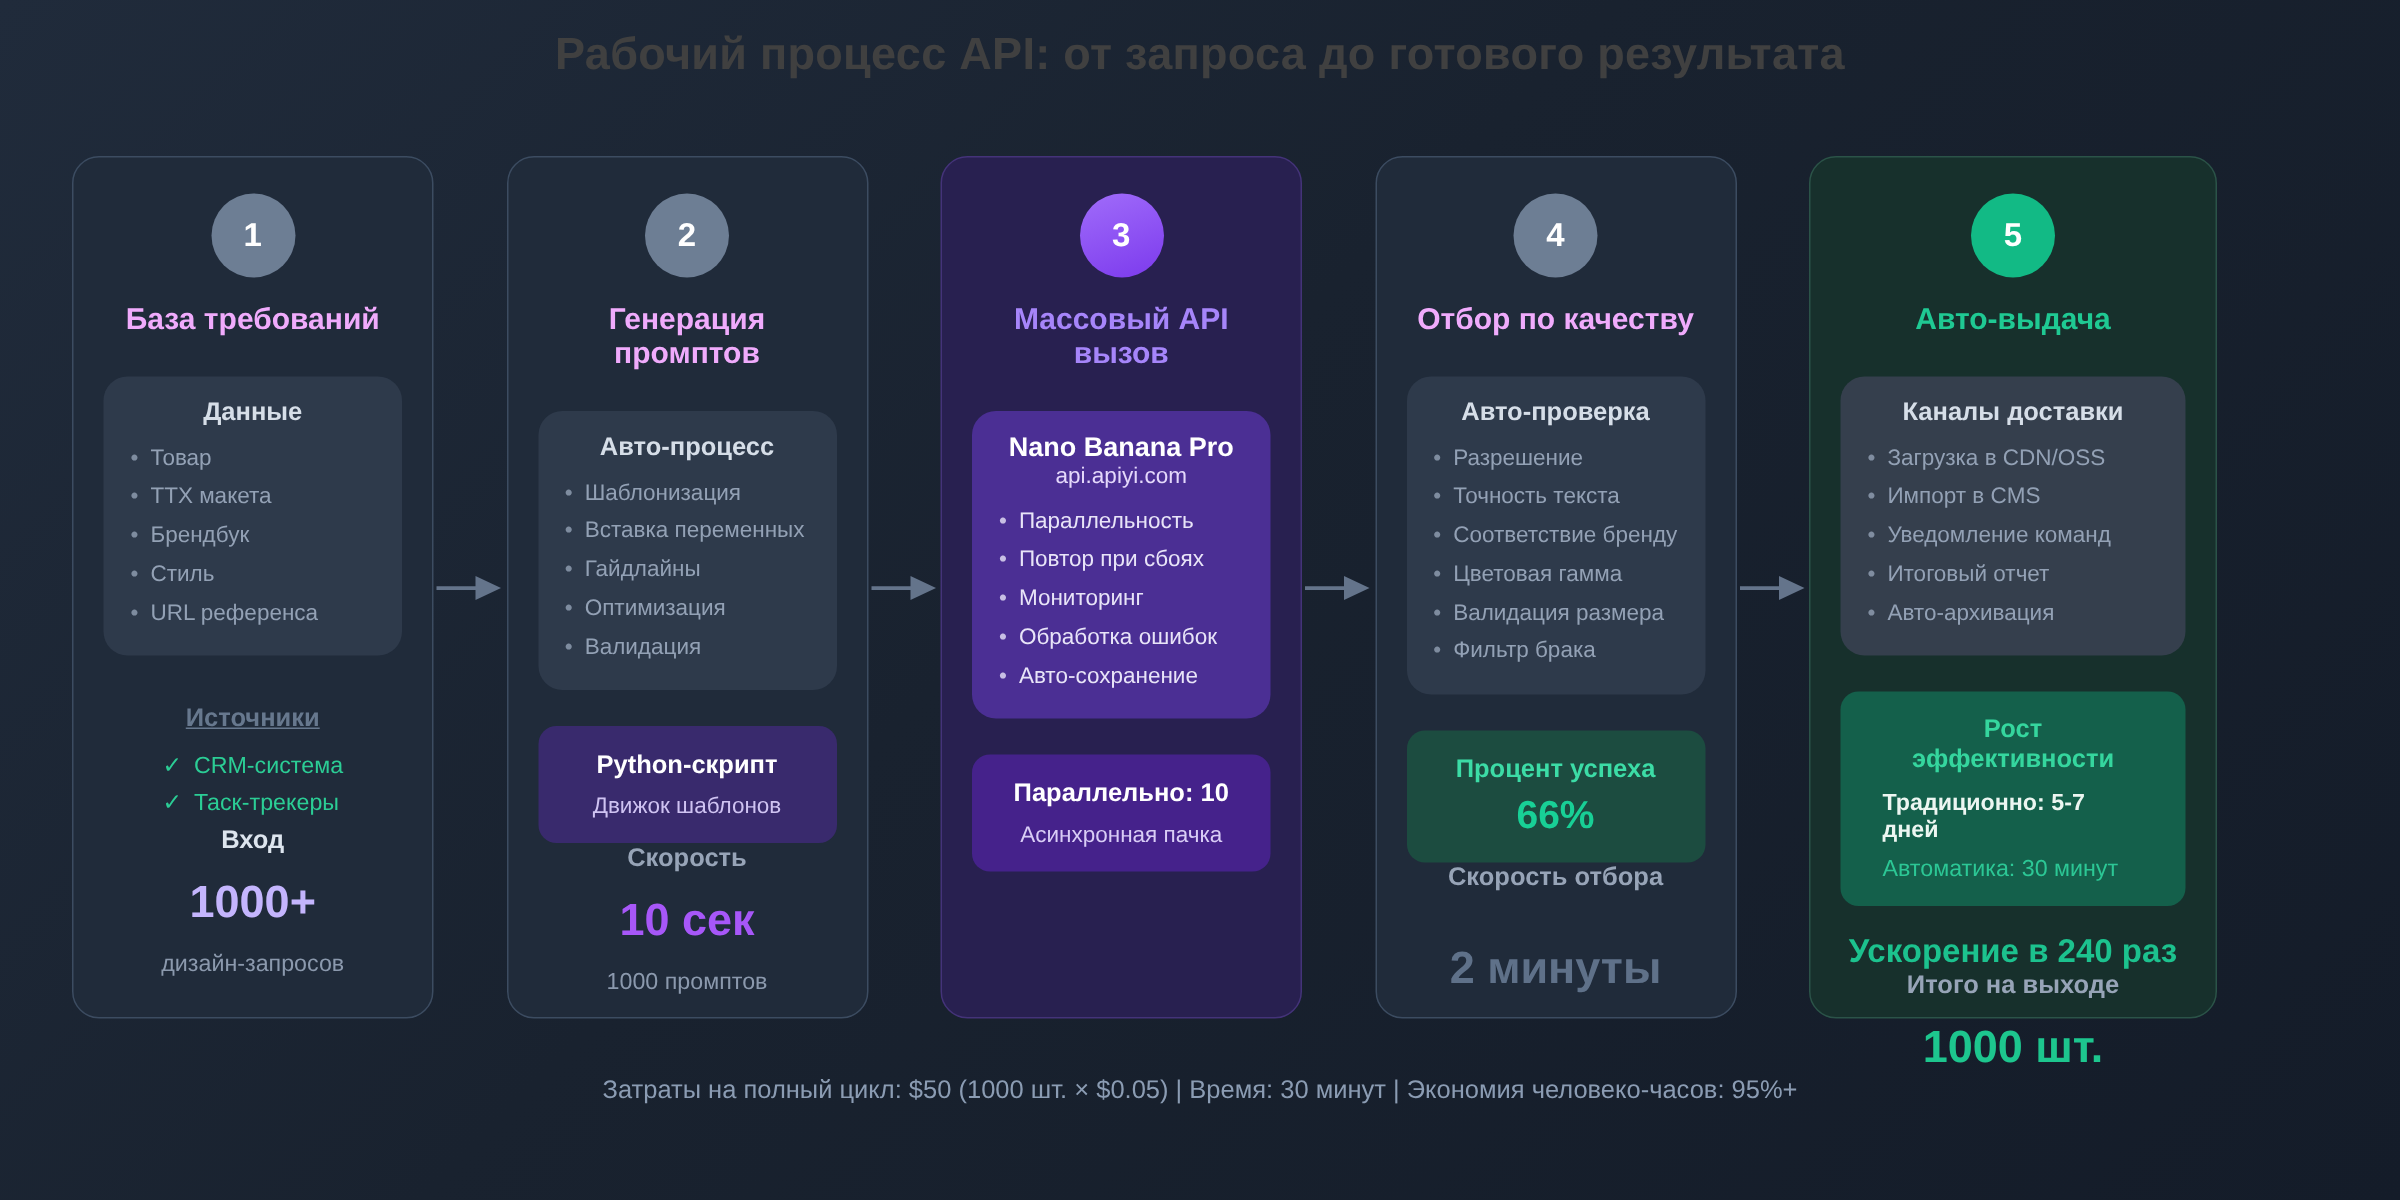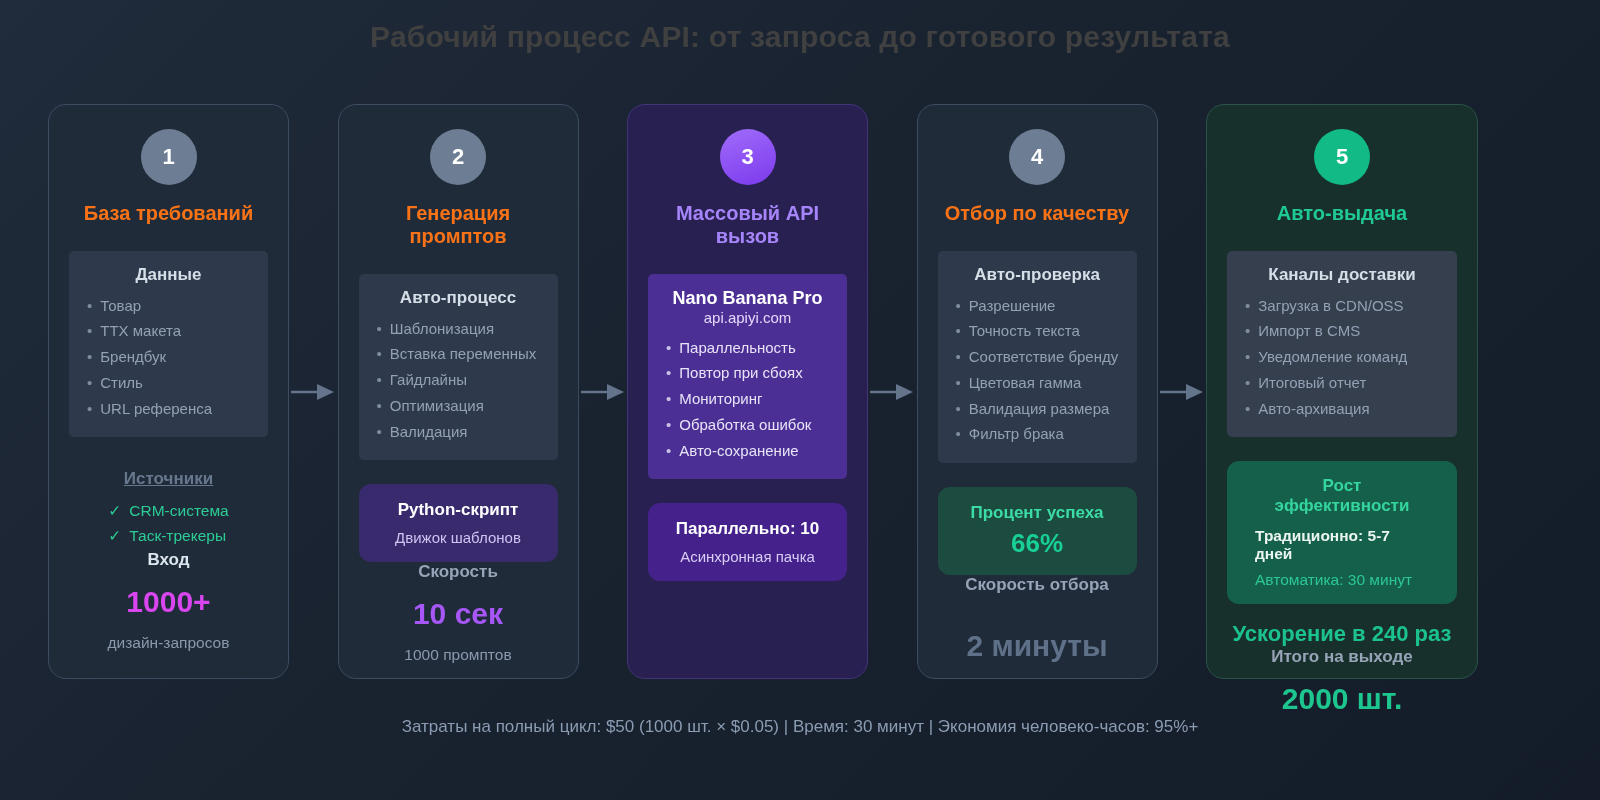--- a/index.html
+++ b/index.html
@@ -25,26 +25,26 @@
   .card.green  { background:#17302c; border-color:#2b5348; }
 
   .circle {
     width:56px; height:56px; border-radius:50%; flex:none;
     display:flex; align-items:center; justify-content:center;
     font-size:22px; font-weight:bold; color:#ffffff; background:#6d7e94;
   }
   .circle.purple { background:linear-gradient(160deg,#a06cfa,#7c3aed); }
   .circle.green  { background:#12ba85; }
 
-  .card-title { margin:17px 0 0; font-size:20px; font-weight:bold; color:#f97316; text-align:center; }
+  .card-title { margin:17px 0 0; font-size:20px; font-weight:bold; color:#f0abfc; text-align:center; }
   .card.purple .card-title { color:#a685fa; }
   .card.green  .card-title { color:#1fc993; }
 
   .box {
-    width:100%; border-radius:5px; padding:14px 13px 15px;
+    width:100%; border-radius:16px; padding:14px 13px 15px;
     margin-top:26px; background:#2e3a4b;
   }
   .card.green .box.gray { background:#353f4d; }
   .box-title { text-align:center; font-size:17px; font-weight:600; color:#d6dee8; margin-bottom:8px; }
   .card.purple .box { background:#4b2f94; }
   .card.purple .box-title { color:#ffffff; font-size:18px; font-weight:bold; margin-bottom:0; }
   .box-subtitle { text-align:center; font-size:15px; color:#e4d8fb; margin-bottom:9px; }
 
   .list { display:flex; flex-direction:column; }
   .list-item { display:flex; gap:8px; font-size:15px; color:#93a1b5; padding:3.5px 0 3.5px 5px; line-height:1.25; }
@@ -70,21 +70,21 @@
   .card-5 .hl-title { color:#35d69e; text-align:center; }
   .hl-line1 { font-size:15.5px; font-weight:600; color:#ecf6f1; margin-top:11px; }
   .hl-line2 { font-size:15.5px; color:#2cc795; margin-top:8px; }
 
   .accel { margin-top:17px; font-size:22px; font-weight:bold; color:#1cc28e; text-align:right; }
 
   .metric { margin-top:auto; text-align:center; }
   .metric-label { font-size:17px; font-weight:bold; color:#97a4b7; }
   .card-1 .metric-label { color:#dde5ee; }
   .card-3 .metric-label { color:#9aa2c4; }
-  .metric-value { font-size:30px; font-weight:bold; margin-top:15px; color:#d946ef; }
+  .metric-value { font-size:30px; font-weight:bold; margin-top:15px; color:#c4b5fd; }
   .card-2 .metric-value, .card-3 .metric-value { color:#a757f8; }
   .card-4 .metric-value { color:#5f7189;margin-top:34px; }
   .card-5 .metric-value { color:#1dc68e; }
   .metric-sub { font-size:15.5px; color:#8b99ad; margin-top:15px; }
 
   .arrow { flex:1; display:flex; justify-content:center; align-items:center; }
 
   .footer-note { text-align:center; margin-top:38px; font-size:17px; color:#8b9cb3; }
 </style>
 </head>
@@ -325,19 +325,19 @@
         </div>
     </div>
     <div class="hl">
       <div class="hl-title">Рост эффективности</div>
       <div class="hl-line1">Традиционно: 5-7 дней</div>
       <div class="hl-line2">Автоматика: 30 минут</div>
     </div>
     <div class="accel">Ускорение в 240 раз</div>
     <div class="metric">
       <div class="metric-label">Итого на выходе</div>
-      <div class="metric-value">2000 шт.</div>
+      <div class="metric-value">1000 шт.</div>
     </div>
   </section>
 
 </div>
 
 <div class="footer-note">Затраты на полный цикл: $50 (1000 шт. × $0.05) | Время: 30 минут | Экономия человеко-часов: 95%+</div>
 
 </body></html>

